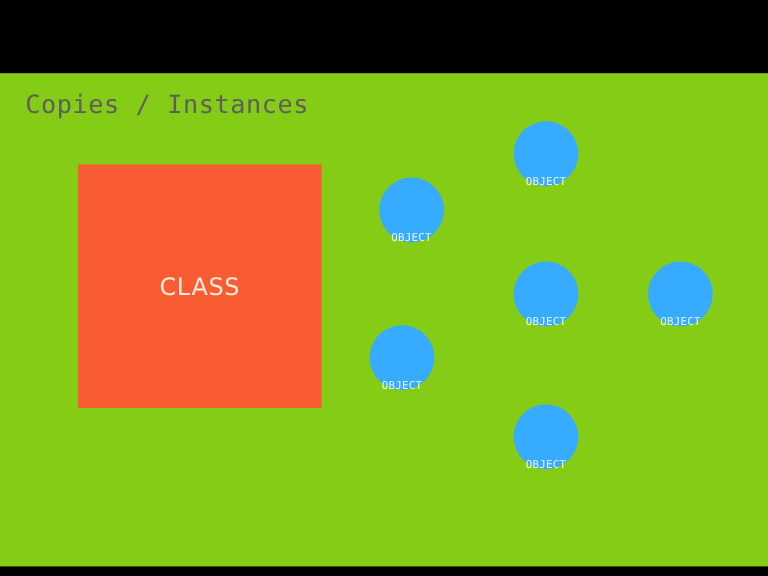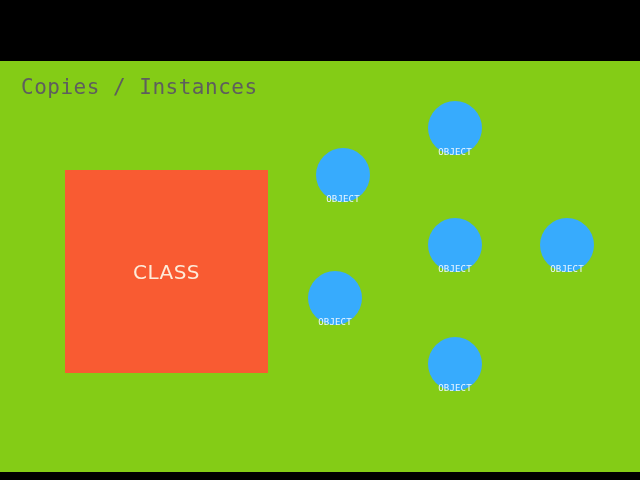--- a/index.html
+++ b/index.html
@@ -1,19 +1,19 @@
 <!DOCTYPE html>
 <html><head>
 <meta charset="utf-8">
 <style>
   html, body { margin:0; padding:0; }
   body { width:640px; height:480px; background:#000; position:relative; overflow:hidden; font-family:"DejaVu Sans", sans-serif; }
   .slide { position:absolute; left:0; top:61px; width:640px; height:411px; background:#84cc16; }
   .title { position:absolute; left:21px; top:14px; font-family:"DejaVu Sans Mono", monospace; font-size:21px; color:#5e5e5e; letter-spacing:0.5px; }
-  .class-box { position:absolute; left:65px; top:76px; width:203px; height:203px; background:#f95b32; display:flex; align-items:center; justify-content:center;margin-top:33px; }
+  .class-box { position:absolute; left:65px; top:76px; width:203px; height:203px; background:#f95b32; display:flex; align-items:center; justify-content:center; }
   .class-label { color:#fdebd9; font-family:"DejaVu Sans", sans-serif; font-size:20px; letter-spacing:0.5px; }
   .obj { position:absolute; width:54px; height:54px; border-radius:50%; background:#37abfd; display:flex; align-items:center; justify-content:center; }
   .obj-label { color:#eaf6ff; font-family:"DejaVu Sans Mono", monospace; font-size:9px; letter-spacing:0.2px;margin-top:48px; }
 </style>
 </head>
 <body>
 
 <div class="slide">
   <div class="title">Copies / Instances</div>
   <div class="class-box">

